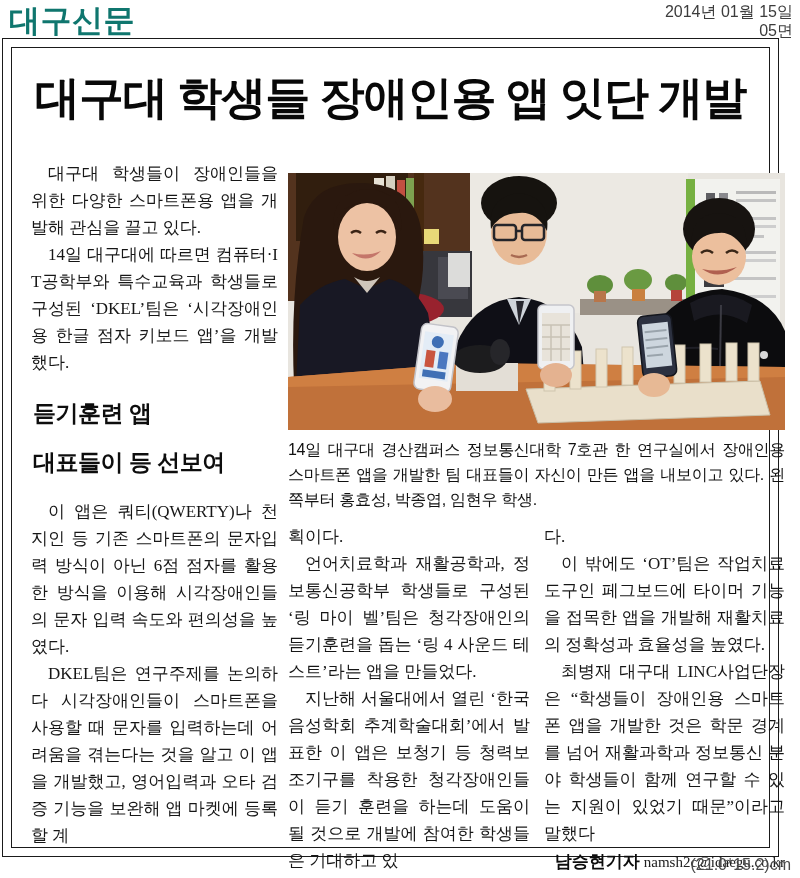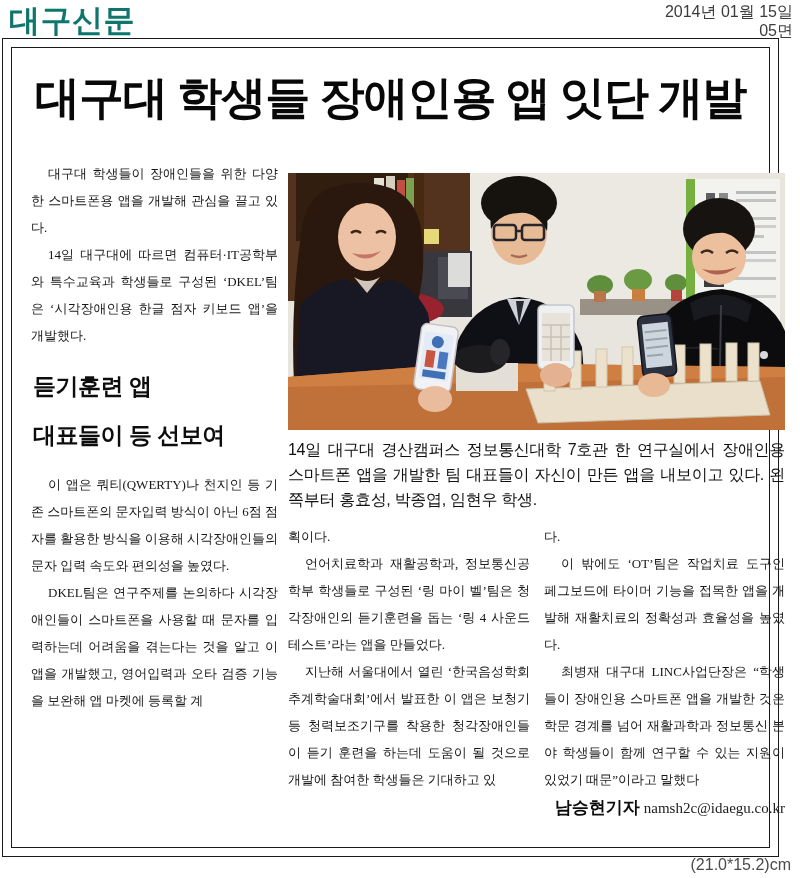--- a/index.html
+++ b/index.html
@@ -27,21 +27,21 @@
     position:absolute; left:8px; top:8px; right:8px; bottom:8px;
     border:1px solid #1a1a1a;
   }
   .headline {
     position:absolute; left:0; right:0; top:20px; text-align:center;
     font-family:"Liberation Serif","DejaVu Serif",serif;
     font-weight:bold; font-size:45px; letter-spacing:-1px; color:#080808;
     white-space:nowrap;
   }
   .bodycol p {
-    font-size:13px; line-height:27px; text-align:justify;
+    font-size:17px; line-height:27px; text-align:justify;
     word-break:break-all; text-indent:17px; color:#161616;
   }
   .bodycol p.cont { text-indent:0; }
   .col1 { position:absolute; left:19px;  top:112px; width:247px; }
   .col2 { position:absolute; left:276px; top:475px; width:242px; }
   .col3 { position:absolute; left:532px; top:475px; width:241px; }
   .subhead {
     margin:13px 0 11px 2px;
     font-family:"Liberation Sans","DejaVu Sans",sans-serif;
     font-weight:bold; font-size:23px; line-height:49px; color:#0d0d0d;

